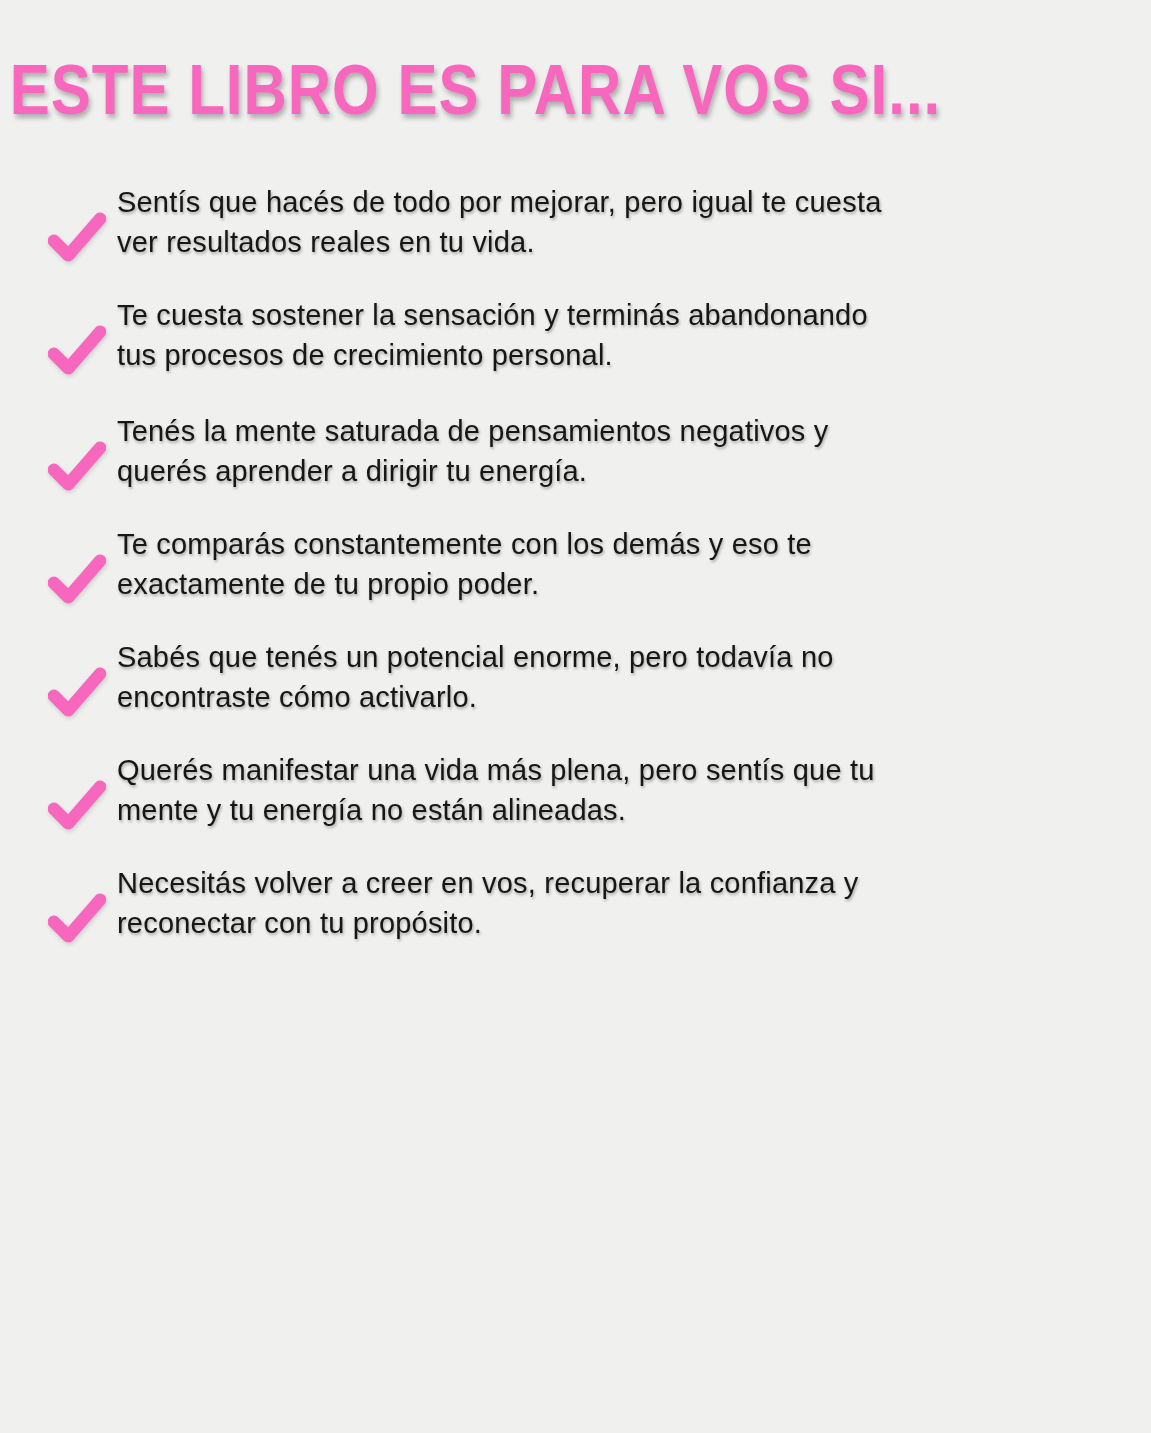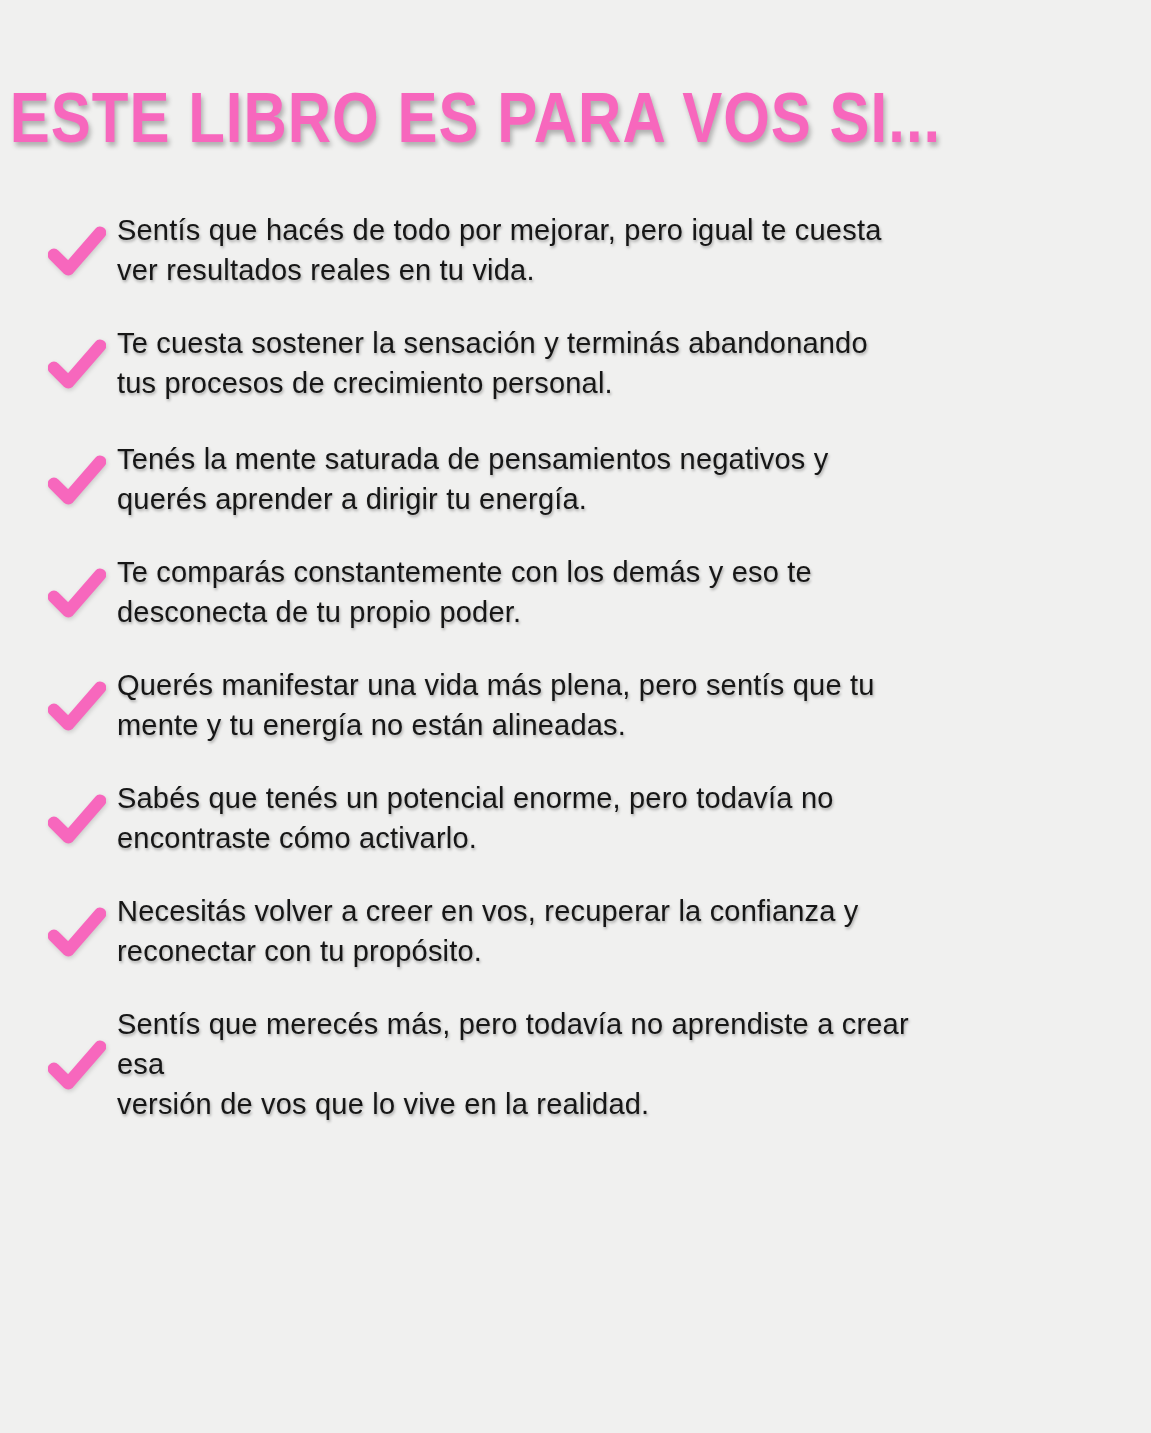--- a/index.html
+++ b/index.html
@@ -12,42 +12,42 @@
     width: 1151px;
     height: 1433px;
     background: var(--bg);
     font-family: "Liberation Sans", "DejaVu Sans", sans-serif;
     overflow: hidden;
   }
   .page {
     width: 951px;
     height: 1433px;
     background: var(--bg);
-    padding-top: 78px;
+    padding-top: 50px;
   }
   .title {
     text-align: center;
     color: var(--accent);
     font-size: 60px;
     font-weight: 800;
     letter-spacing: 1px;
     line-height: 80px;
     transform: scaleY(1.18);
     transform-origin: center;
     text-shadow: 2px 4px 5px rgba(0,0,0,0.28);
     white-space: nowrap;
   }
   .list {
     margin-top: 52px;
     padding-left: 48px;
     padding-right: 36px;
   }
   .item {
     display: flex;
-    align-items: center;
+    align-items: flex-end;
     gap: 11px;
     margin-bottom: 33px;
   }
   .item.gap-large { margin-top: 36px; }
   .check {
     flex: 0 0 58px;
     width: 58px;
     height: 50px;
     margin-top: 2px;
     display: inline-block;
@@ -101,56 +101,47 @@
 querés aprender a dirigir tu energía.</p>
   </div>
 
   <div class="item">
     <span class="check">
       <svg viewBox="0 0 60 52" xmlns="http://www.w3.org/2000/svg">
         <path d="M6 30 L21 45 L54 7" fill="none" stroke="#f767bd" stroke-width="13" stroke-linecap="round" stroke-linejoin="round"></path>
       </svg>
     </span>
     <p class="item-text">Te comparás constantemente con los demás y eso te
-desconecta de tu propio poder.</p>
+exactamente de tu propio poder.</p>
+  </div>
+
+  <div class="item">
+    <span class="check">
+      <svg viewBox="0 0 60 52" xmlns="http://www.w3.org/2000/svg">
+        <path d="M6 30 L21 45 L54 7" fill="none" stroke="#f767bd" stroke-width="13" stroke-linecap="round" stroke-linejoin="round"></path>
+      </svg>
+    </span>
+    <p class="item-text">Sabés que tenés un potencial enorme, pero todavía no
+encontraste cómo activarlo.</p>
   </div>
 
   <div class="item">
     <span class="check">
       <svg viewBox="0 0 60 52" xmlns="http://www.w3.org/2000/svg">
         <path d="M6 30 L21 45 L54 7" fill="none" stroke="#f767bd" stroke-width="13" stroke-linecap="round" stroke-linejoin="round"></path>
       </svg>
     </span>
     <p class="item-text">Querés manifestar una vida más plena, pero sentís que tu
 mente y tu energía no están alineadas.</p>
   </div>
 
   <div class="item">
     <span class="check">
       <svg viewBox="0 0 60 52" xmlns="http://www.w3.org/2000/svg">
         <path d="M6 30 L21 45 L54 7" fill="none" stroke="#f767bd" stroke-width="13" stroke-linecap="round" stroke-linejoin="round"></path>
       </svg>
     </span>
-    <p class="item-text">Sabés que tenés un potencial enorme, pero todavía no
-encontraste cómo activarlo.</p>
-  </div>
-
-  <div class="item">
-    <span class="check">
-      <svg viewBox="0 0 60 52" xmlns="http://www.w3.org/2000/svg">
-        <path d="M6 30 L21 45 L54 7" fill="none" stroke="#f767bd" stroke-width="13" stroke-linecap="round" stroke-linejoin="round"></path>
-      </svg>
-    </span>
     <p class="item-text">Necesitás volver a creer en vos, recuperar la confianza y
 reconectar con tu propósito.</p>
   </div>
 
-  <div class="item">
-    <span class="check">
-      <svg viewBox="0 0 60 52" xmlns="http://www.w3.org/2000/svg">
-        <path d="M6 30 L21 45 L54 7" fill="none" stroke="#f767bd" stroke-width="13" stroke-linecap="round" stroke-linejoin="round"></path>
-      </svg>
-    </span>
-    <p class="item-text">Sentís que merecés más, pero todavía no aprendiste a crear esa
-versión de vos que lo vive en la realidad.</p>
-  </div>
 </div>
 </div>
 
 </body></html>

